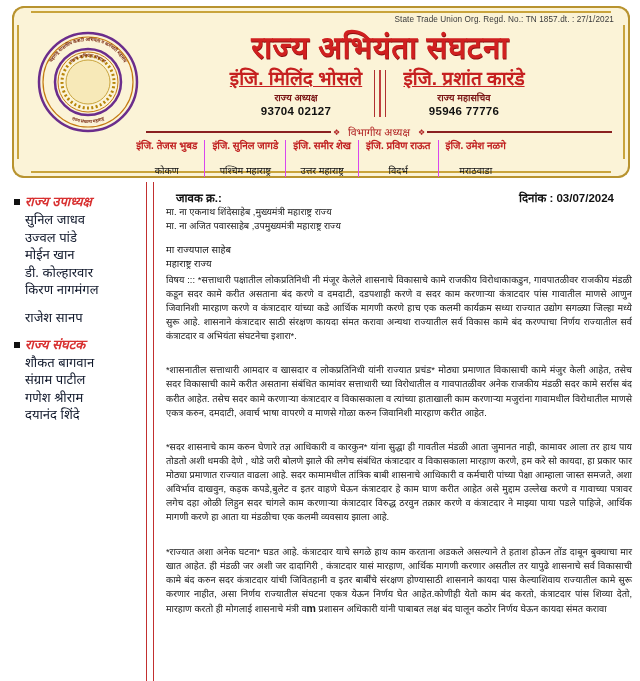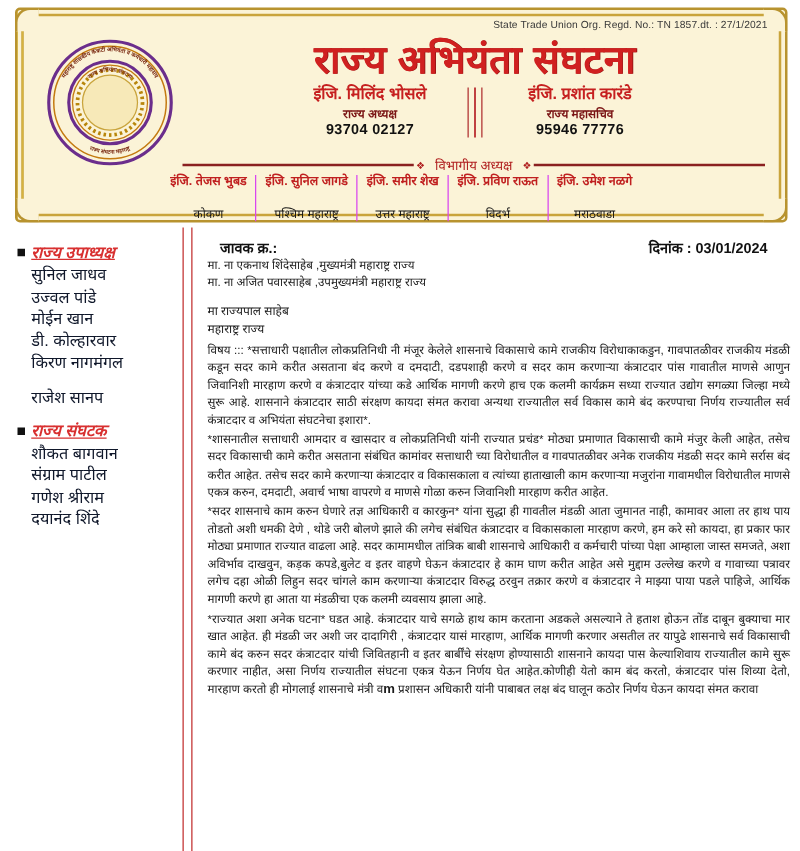--- a/index.html
+++ b/index.html
@@ -11,21 +11,21 @@
     position:relative;
   }
 
   
   .letterhead{
     position:relative;
     margin:6px 10px 0 12px;
     height:168px;
     background:#fde047;
     border:2px solid #b8932f;
-    border-radius:4px;
+    border-radius:14px;
     box-shadow:inset 0 0 0 3px #fbf3d7, inset 0 0 0 4px #c9a43c;
   }
   .lh-inner{
     position:absolute;inset:4px;
     border:1px solid #c9a43c;
     border-radius:10px;
     background:#fbf3d7;
   }
   
   .notch{position:absolute;width:17px;height:17px;border:2px solid #b8932f;background:#fbf3d7;}
@@ -53,21 +53,21 @@
     font-family:"Liberation Sans","DejaVu Sans",sans-serif;
     font-size:31px;font-weight:bold;color:#d02020;
     letter-spacing:.5px;line-height:1;
     text-shadow:0.5px 0.5px 0 #8a1010;
   }
   .bearers{
     position:absolute;left:128px;right:10px;top:60px;
     display:flex;align-items:stretch;justify-content:center;
   }
   .bearer{flex:0 0 auto;width:148px;text-align:center;}
-  .bearer .nm{font-size:13px;font-weight:bold;color:#c62020;line-height:1.15;}
+  .bearer .nm{font-size:19px;font-weight:bold;color:#c62020;line-height:1.15;text-decoration:underline;}
   .bearer .ds{font-size:9.5px;font-weight:bold;color:#7a1414;margin-top:1px;}
   .bearer .ph{font-size:11.5px;font-weight:bold;color:#111;margin-top:1px;letter-spacing:.3px;}
   .bearer-sep{
     flex:0 0 auto;width:10px;margin:2px 4px 0;
     border-left:1px solid #b03030;border-right:1px solid #b03030;
     background:linear-gradient(90deg,transparent 40%,#c04040 40%,#c04040 60%,transparent 60%);
   }
 
   
   .div-rule{
@@ -114,37 +114,37 @@
 
   .sb-group{margin-bottom:10px;}
   .sb-head{
     display:flex;align-items:flex-start;gap:5px;
     font-size:13px;font-weight:bold;color:#d83030;
     line-height:1.25;margin-bottom:1px;
   }
   .sb-bullet{
     flex:0 0 auto;width:6px;height:6px;background:#111;margin-top:5px;
   }
-  .sb-head-text{font-style:italic;text-decoration:underline;}
+  .sb-head-text{font-style:italic;}
   .sb-name{
     font-size:13px;color:#0f172a;line-height:1.35;padding-left:11px;white-space:nowrap;
   }
 
   .row-top{
     display:flex;justify-content:space-between;align-items:flex-end;
     margin-bottom:1px;
   }
   .jawak{font-size:11.5px;font-weight:bold;color:#111;padding-left:10px;}
   .dinank{font-size:11.5px;font-weight:bold;color:#111;padding-right:18px;white-space:nowrap;}
   .to-line{font-size:9.3px;color:#1a1a1a;line-height:1.5;}
   .gap{height:9px;}
   .addr{font-size:9.6px;color:#1a1a1a;line-height:1.45;}
   .para{
     font-size:9.3px;color:#1a1a1a;line-height:1.52;
-    text-align:justify;margin-top:1px;
+    text-align:justify;margin-top:20px;
   }
   .para.tight{margin-top:2px;}
   .bold-m{font-weight:bold;font-size:10.5px;}
 </style>
 </head>
 <body>
 
 <div class="letterhead">
   <div class="lh-inner"></div>
   <div class="notch tl"></div>
@@ -261,21 +261,21 @@
     </div>
 
   </div>
 
   <div class="divider"></div>
 
   <div class="main">
 
     <div class="row-top">
       <div class="jawak">जावक क्र.:</div>
-      <div class="dinank">दिनांक : 03/01/2024</div>
+      <div class="dinank">दिनांक : 03/07/2024</div>
     </div>
 
     <div class="to-line">मा. ना एकनाथ शिंदेसाहेब ,मुख्यमंत्री महाराष्ट्र राज्य</div>
     <div class="to-line">मा. ना अजित पवारसाहेब ,उपमुख्यमंत्री महाराष्ट्र राज्य</div>
 
     <div class="gap"></div>
 
     <div class="addr">मा राज्यपाल साहेब</div>
     <div class="addr">महाराष्ट्र राज्य</div>
 

